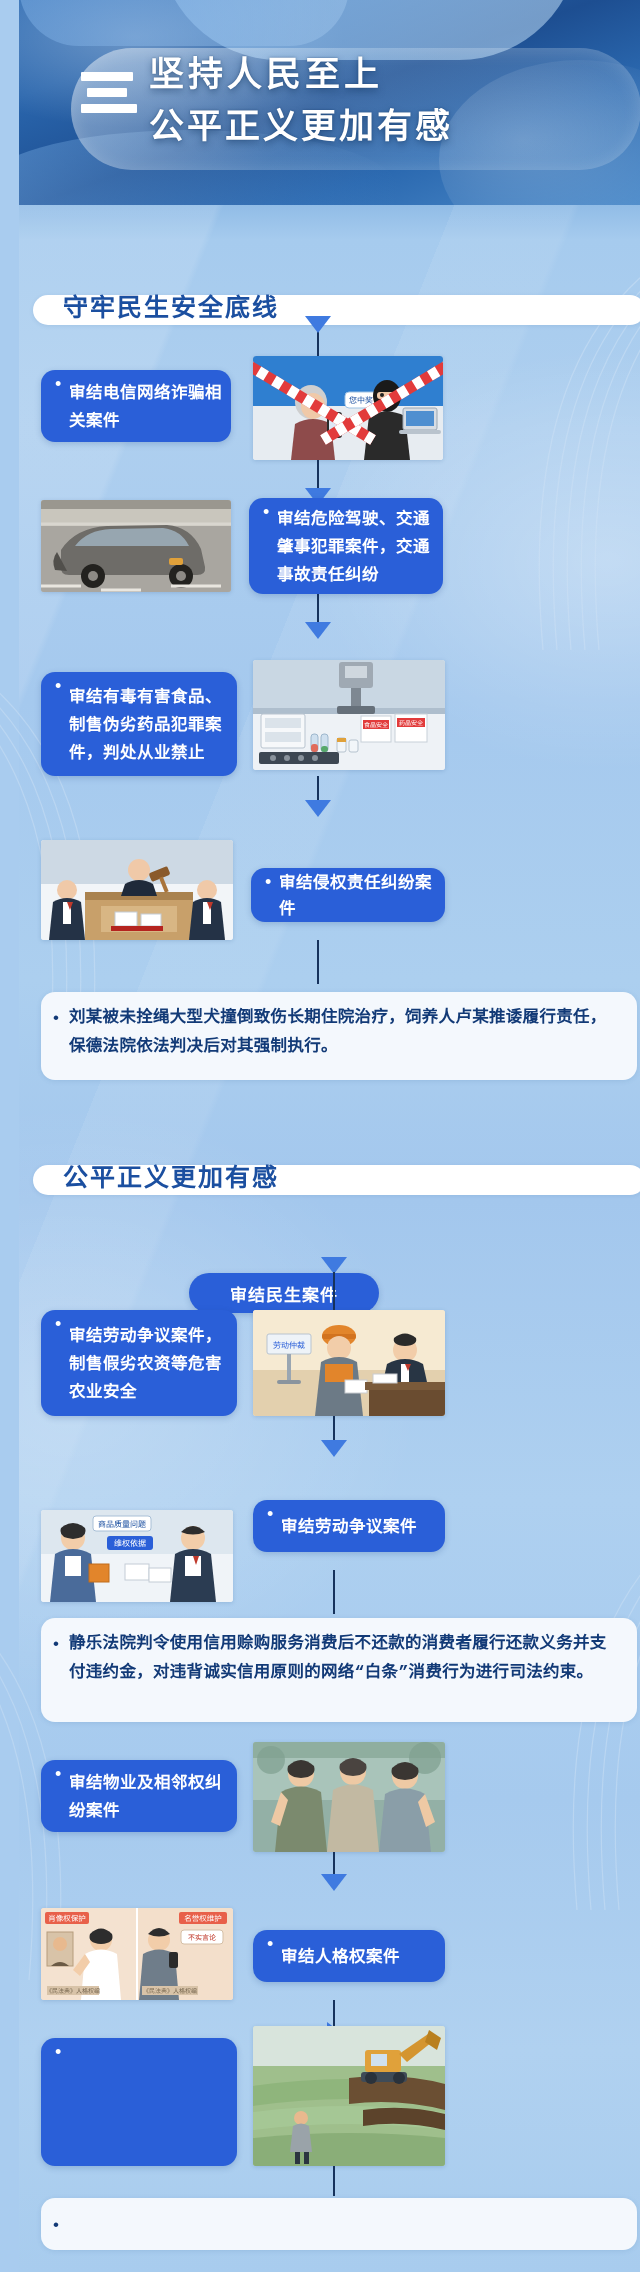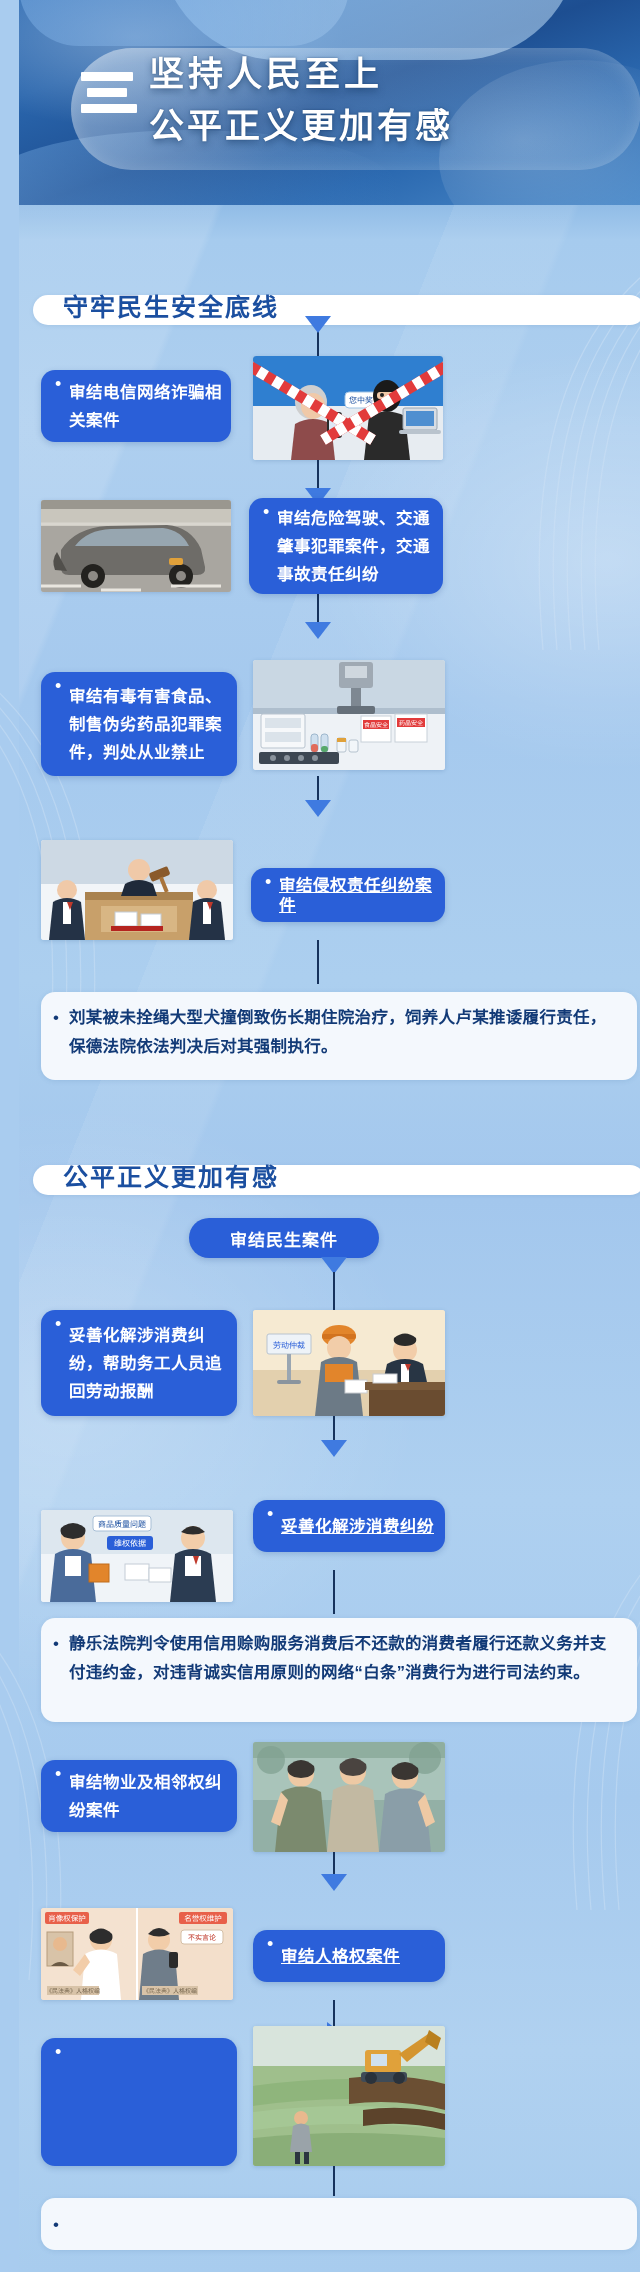--- a/index.html
+++ b/index.html
@@ -118,31 +118,31 @@
     box-shadow:0 2px 6px rgba(23,62,130,.22);
   }
   .card .bullet{
     flex:0 0 auto; width:14px; margin-left:14px; align-self:flex-start;
     color:#ffffff; font-size:18px; line-height:28px;
   }
   .card .txt{
     font-size:16.5px; font-weight:700; line-height:28px;
     letter-spacing:.5px; padding-right:4px;
   }
-  .card.single .txt{ line-height:20px;text-decoration:underline; }
+  .card.single .txt{ line-height:26px; }
 
   
   .wcard{
     position:absolute; background:#f4f8fd; border-radius:14px;
     display:flex; align-items:flex-start; padding:11px 14px 11px 12px;
     box-shadow:0 1px 5px rgba(40,90,150,.13);
   }
   .wcard .bullet{ flex:0 0 auto; width:16px; color:#123a77; font-size:17px; line-height:29px; }
   .wcard .txt{
-    color:#123a77; font-size:16.5px; font-weight:700; line-height:29px; letter-spacing:.3px;
+    color:#123a77; font-size:16.5px; font-weight:700; line-height:29px; letter-spacing:.3px;font-family:Liberation Mono, monospace;
   }
 
   
   .pill{
     position:absolute; background:#2a5fd8; border-radius:12px;
     color:#fff; font-size:17px; font-weight:700; letter-spacing:1px;
     display:flex; align-items:center; justify-content:center;
     box-shadow:0 2px 6px rgba(23,62,130,.22);
   }
 
@@ -376,29 +376,29 @@
 
   <div class="wcard" style="left:22px; top:992px; width:596px; height:88px;">
     <span class="bullet">•</span>
     <span class="txt">刘某被未拴绳大型犬撞倒致伤长期住院治疗，饲养人卢某推诿履行责任，保德法院依法判决后对其强制执行。</span>
   </div>
 
   <div class="sec-head" style="top:1165px;">
     <span>公平正义更加有感</span>
   </div>
 
-  <div class="pill" style="left:170px; top:1218px; width:190px; height:40px;border-radius:20px;">
+  <div class="pill" style="left:170px; top:1273px; width:190px; height:40px;border-radius:20px;">
     <span>审结民生案件</span>
   </div>
   <div class="arrow" style="left:302px; top:1257px;"></div>
   <div class="vline" style="left:314px; top:1272px; height:38px;"></div>
 
   <div class="card" style="left:22px; top:1310px; width:196px; height:106px;">
     <span class="bullet">•</span>
-    <span class="txt">妥善化解涉消费纠纷，帮助务工人员追回劳动报酬</span>
+    <span class="txt">审结劳动争议案件，制售假劣农资等危害农业安全</span>
   </div>
 
   <div class="ill" style="left:234px; top:1310px; width:192px; height:106px;">
     <svg viewBox="0 0 192 106" preserveAspectRatio="none">
       <rect width="192" height="106" fill="#f3e4c7"></rect>
       <rect y="0" width="192" height="60" fill="#f6ead2"></rect>
       <rect y="60" width="192" height="46" fill="#e3d0ae"></rect>
 
       <rect x="14" y="24" width="44" height="20" rx="2" fill="#eef3f8" stroke="#b9c4cf"></rect>
       <text x="36" y="38" font-size="8" text-anchor="middle" fill="#2a5fd8" font-family="sans-serif">劳动仲裁</text>
@@ -451,21 +451,21 @@
       <rect x="144" y="46" width="16" height="20" fill="#ffffff"></rect>
       <path d="M152,46 l3,9 l3,-9" fill="#c0392b"></path>
 
       <rect x="84" y="54" width="24" height="16" fill="#ffffff" stroke="#c3ccd5"></rect>
       <rect x="108" y="58" width="22" height="14" fill="#ffffff" stroke="#c3ccd5"></rect>
     </svg>
   </div>
 
   <div class="card single" style="left:234px; top:1500px; width:192px; height:52px;">
     <span class="bullet">•</span>
-    <span class="txt">妥善化解涉消费纠纷</span>
+    <span class="txt">审结劳动争议案件</span>
   </div>
 
   <div class="vline" style="left:314px; top:1570px; height:44px;"></div>
 
   <div class="wcard" style="left:22px; top:1618px; width:596px; height:104px;">
     <span class="bullet">•</span>
     <span class="txt">静乐法院判令使用信用赊购服务消费后不还款的消费者履行还款义务并支付违约金，对违背诚实信用原则的网络“白条”消费行为进行司法约束。</span>
   </div>
 
   <div class="card" style="left:22px; top:1760px; width:196px; height:72px;">

